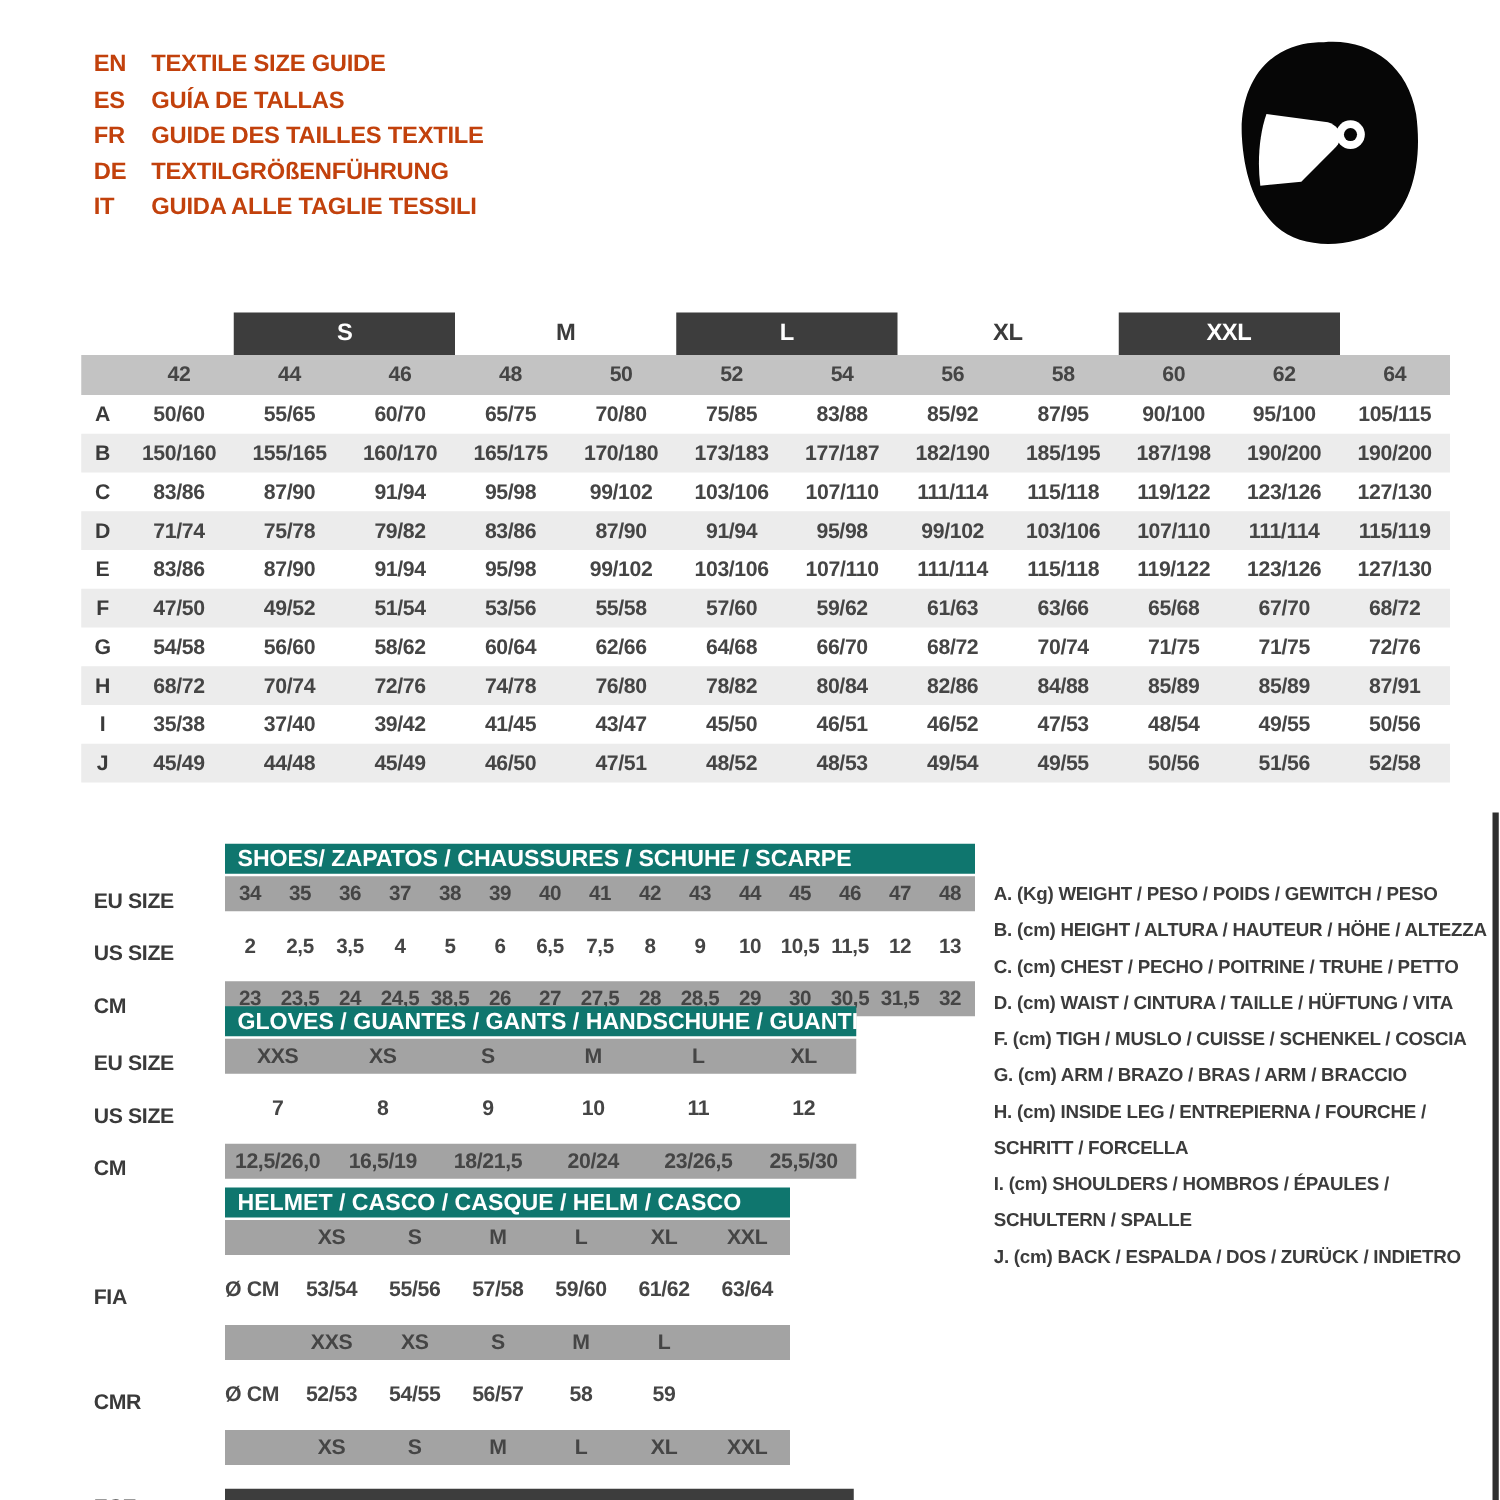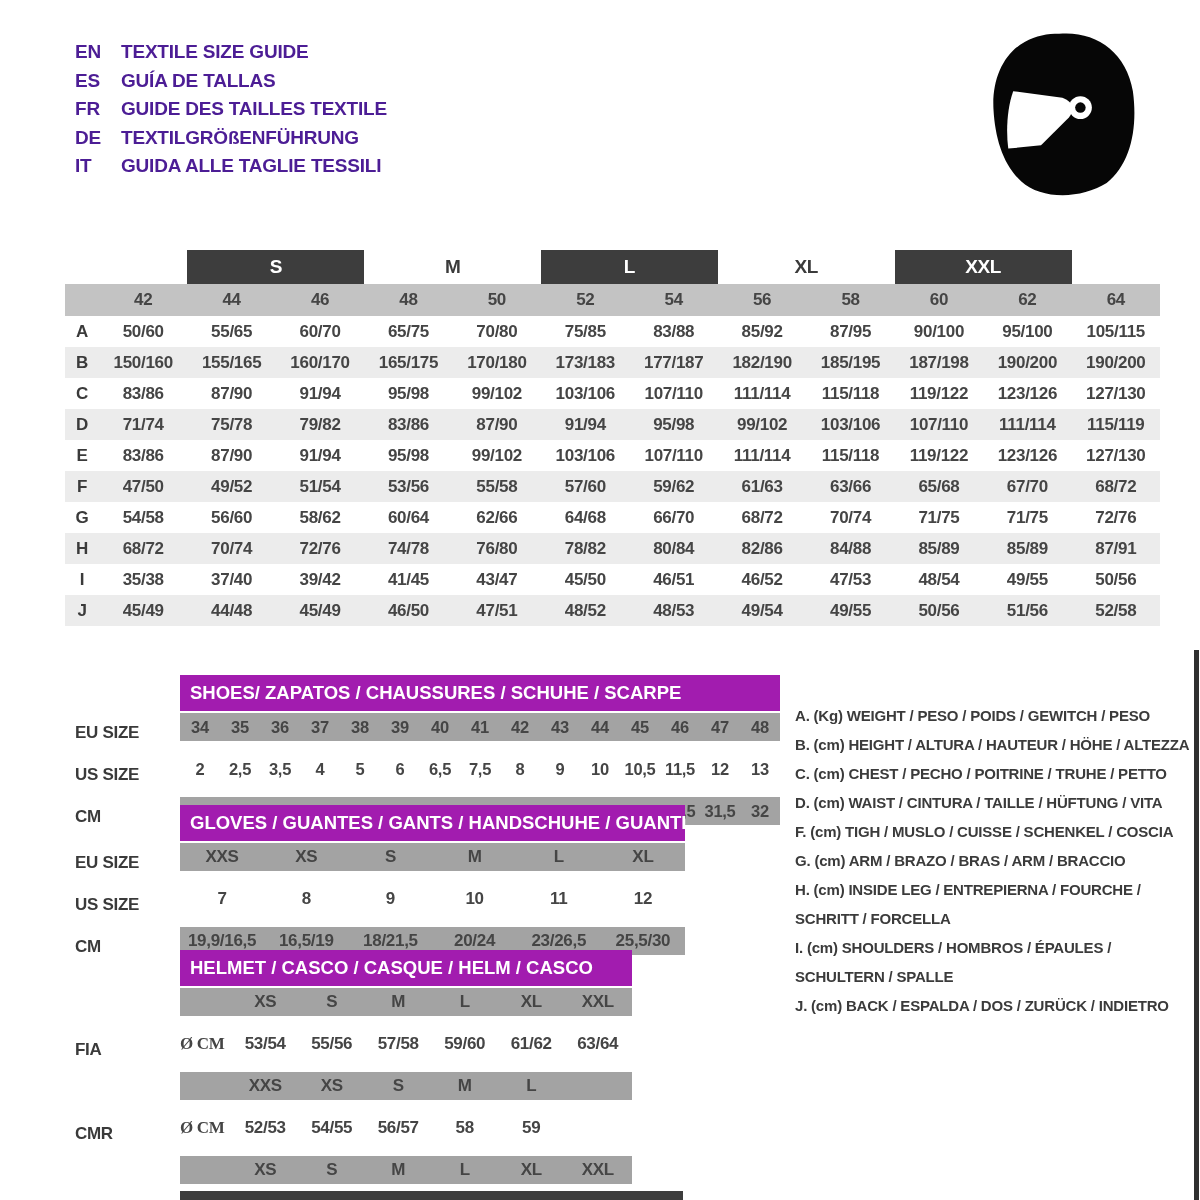--- a/index.html
+++ b/index.html
@@ -5,21 +5,21 @@
   * { box-sizing: border-box; }
   html,body { margin:0; padding:0; }
   body {
     width:1200px; height:1200px; background:#ffffff;
     font-family:"Liberation Sans", sans-serif;
     font-weight:bold; color:#454545;
   }
   .page { position:relative; width:1200px; height:1200px; overflow:hidden; background:#fff; }
 
   
-  .langs { position:absolute; left:75px; top:38px; font-size:19px; line-height:28.5px; letter-spacing:-0.2px; color:#4c1d95; }
+  .langs { position:absolute; left:75px; top:38px; font-size:19px; line-height:28.5px; letter-spacing:-0.2px; color:#c2410c; }
   .lang-row { display:flex; }
   .lang-code { width:46px; flex:0 0 46px; }
 
   
   .helmet-icon { position:absolute; left:982px; top:28px; width:164px; height:174px; }
 
   
   .main-table { position:absolute; left:65px; top:250px; width:1095px; font-size:17px; letter-spacing:-0.3px; }
   .mt-head { margin-left:34px; display:grid; grid-template-columns:repeat(12,1fr); height:34px; }
   .sg { display:flex; align-items:center; justify-content:center; font-size:19px; color:#3b3b3b; }
@@ -29,33 +29,33 @@
   .num-row { height:32px; background:#c3c3c3; }
   .num-cells { margin-left:34px; display:grid; grid-template-columns:repeat(12,1fr); height:32px; }
   .cell { display:flex; align-items:center; justify-content:center; white-space:nowrap; }
   .trow { display:flex; height:31px; }
   .trow.alt { background:#ececec; }
   .letter { width:34px; flex:0 0 34px; display:flex; align-items:center; justify-content:center; color:#3a3a3a; }
   .cells { flex:1; display:grid; grid-template-columns:repeat(12,1fr); }
 
   
   .section { position:absolute; left:75px; font-size:17px; letter-spacing:-0.3px; }
-  .sec-bar { background:#a21caf; color:#fff; height:36px; display:flex; align-items:center;
+  .sec-bar { background:#0f766e; color:#fff; height:24px; display:flex; align-items:center;
              padding-left:10px; font-size:18.5px; letter-spacing:0; margin-left:105px; margin-bottom:2px; white-space:nowrap; }
   .srow { display:flex; height:40px; margin-bottom:2px; }
   .rlabel { width:105px; flex:0 0 105px; display:flex; align-items:center; color:#3a3a3a; }
   .vals { display:grid; height:28px; }
   .srow.gray .vals { background:#a3a3a3; }
   .shoes-sec .sec-bar { width:600px; }
   .shoes-sec .vals { width:600px; grid-template-columns:repeat(15,1fr); font-size:16.5px; }
   .gloves-sec .sec-bar { width:505px; }
   .gloves-sec .vals { width:505px; grid-template-columns:repeat(6,1fr); }
   .helmet-sec .sec-bar { width:452px; }
   .helmet-sec .vals { width:452px; grid-template-columns:52px repeat(6,66.5px); }
-  .helmet-sec .diam { justify-content:flex-start;font-family:Liberation Serif, serif; }
+  .helmet-sec .diam { justify-content:flex-start; }
 
   
   .legend { position:absolute; left:795px; top:701px; width:402px; font-size:15px; line-height:29px; letter-spacing:-0.2px; color:#3b3b3b; }
 
   
   .right-edge { position:absolute; left:1194px; top:650px; width:5px; height:550px; background:#2f2f2f; }
   .bottom-bar { position:absolute; left:180px; top:1191px; width:503px; height:9px; background:#3d3d3d; }
 </style>
 </head>
 <body>
@@ -376,21 +376,21 @@
           <div class="cell">8</div>
           <div class="cell">9</div>
           <div class="cell">10</div>
           <div class="cell">11</div>
           <div class="cell">12</div>
         </div>
     </div>
     <div class="srow gray">
       <div class="rlabel">CM</div>
       <div class="vals">
-          <div class="cell">19,9/16,5</div>
+          <div class="cell">12,5/26,0</div>
           <div class="cell">16,5/19</div>
           <div class="cell">18/21,5</div>
           <div class="cell">20/24</div>
           <div class="cell">23/26,5</div>
           <div class="cell">25,5/30</div>
         </div>
     </div>
   </div>
 
   <div class="section helmet-sec" style="top:950px;">

